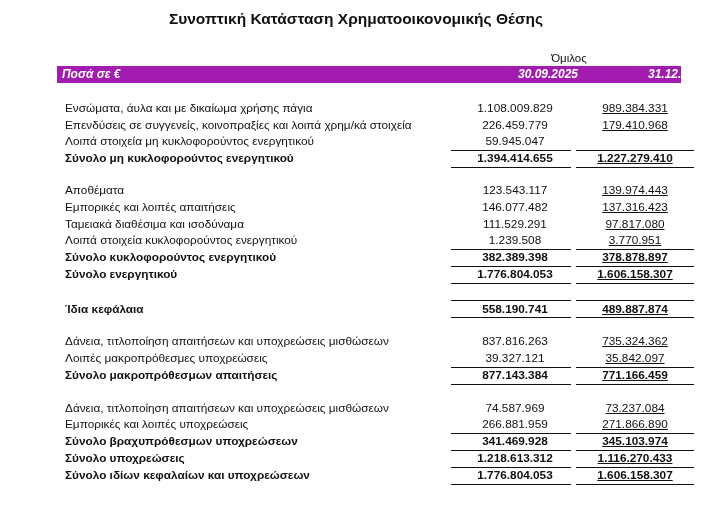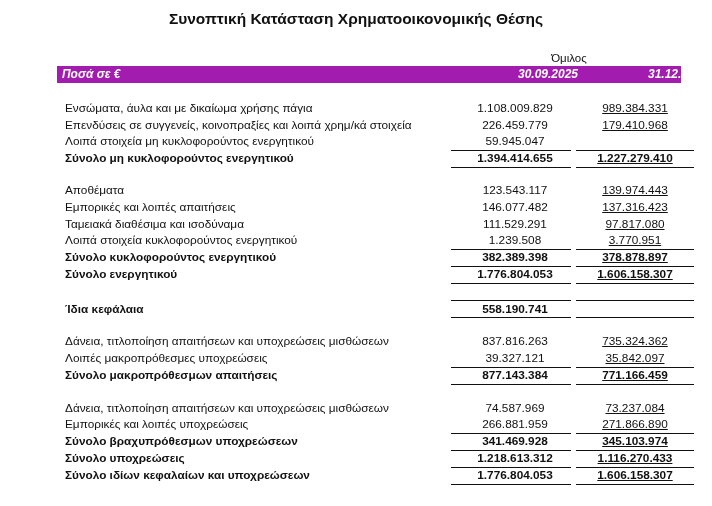--- a/index.html
+++ b/index.html
@@ -80,20 +80,21 @@
     </div>
   <div class="row bold" style="top:266px">
       <span class="lbl">Σύνολο ενεργητικού</span>
       <span class="v v1">1.776.804.053</span>
       <span class="v v2">1.606.158.307</span>
     </div>
 
   <div class="row bold" style="top:301px">
       <span class="lbl">Ίδια κεφάλαια</span>
       <span class="v v1">558.190.741</span>
+      <span class="v v2">489.887.874</span>
     </div>
 
   <div class="row" style="top:333px">
       <span class="lbl">Δάνεια, τιτλοποίηση απαιτήσεων και υποχρεώσεις μισθώσεων</span>
       <span class="v v1">837.816.263</span>
       <span class="v v2">735.324.362</span>
     </div>
   <div class="row" style="top:350px">
       <span class="lbl">Λοιπές μακροπρόθεσμες υποχρεώσεις</span>
       <span class="v v1">39.327.121</span>

